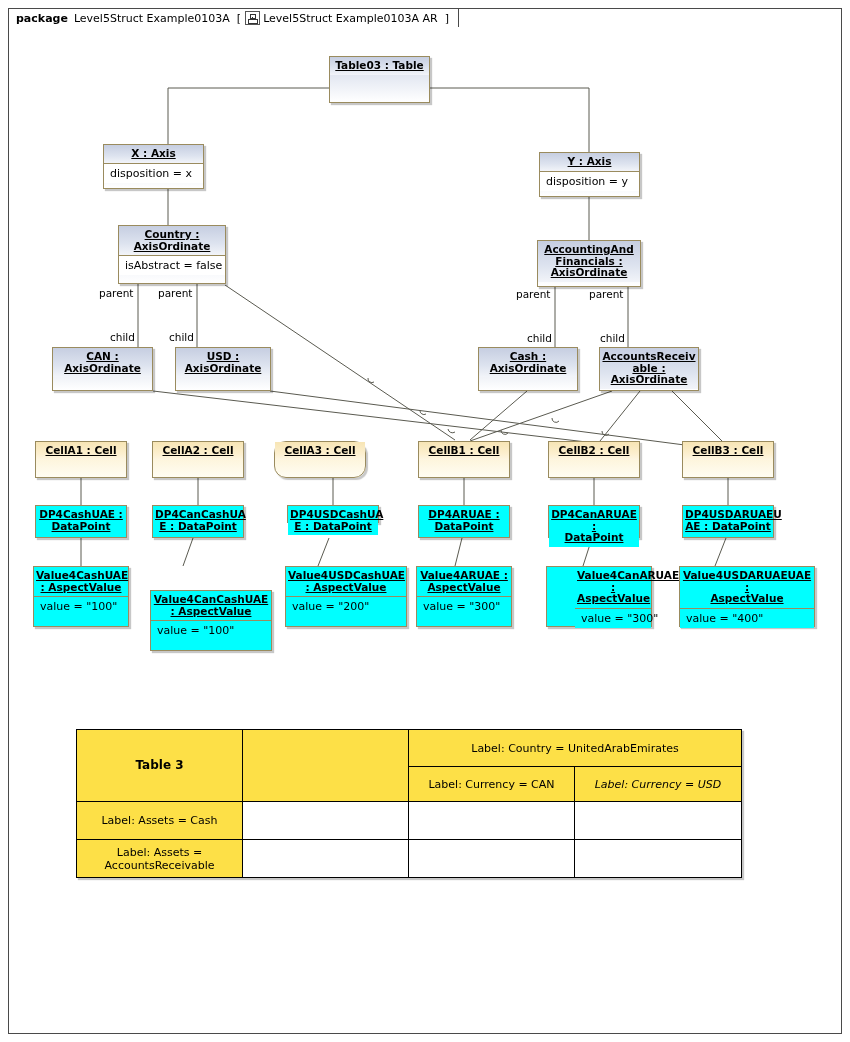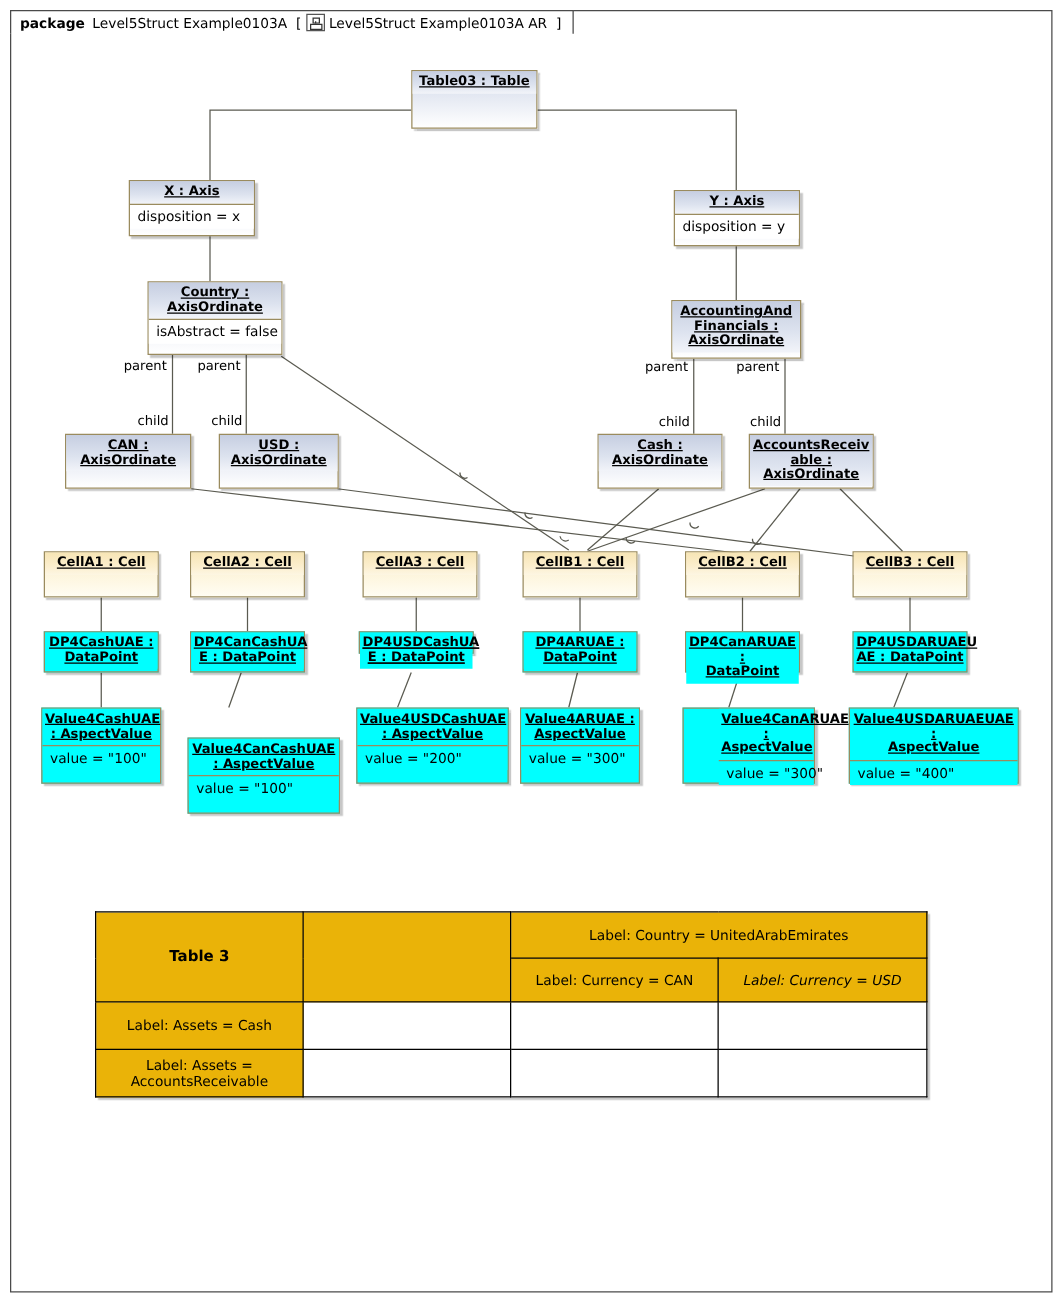--- a/index.html
+++ b/index.html
@@ -172,21 +172,21 @@
   }
   #render-table td {
     border: 1px solid #000000;
     font-size: 11px;
     color: #000;
     text-align: center;
     vertical-align: middle;
     padding: 2px 4px;
     line-height: 13px;
   }
-  #render-table td.hd { background: #eab308; }
+  #render-table td.hd { background: #fde047; }
   #render-table td.blank { background: #ffffff; }
   #render-table td.title { font-weight: bold; font-size: 12px; }
 </style>
 </head>
 <body>
 
 <div id="canvas">
 
   <div id="package-frame"></div>
   <div id="package-tab">
@@ -316,21 +316,21 @@
       <span>AxisOrdinate</span>
     </div>
   </div>
 
   <div class="node cream" style="left:35px; top:441px; width:92px; height:37px;">
     <div class="hdr"><span>CellA1 : Cell</span></div>
   </div>
   <div class="node cream" style="left:152px; top:441px; width:92px; height:37px;">
     <div class="hdr"><span>CellA2 : Cell</span></div>
   </div>
-  <div class="node cream" style="left:290px; top:441px; width:92px; height:37px;">
+  <div class="node cream" style="left:274px; top:441px; width:92px; height:37px;border-radius:12px;">
     <div class="hdr"><span>CellA3 : Cell</span></div>
   </div>
   <div class="node cream" style="left:418px; top:441px; width:92px; height:37px;">
     <div class="hdr"><span>CellB1 : Cell</span></div>
   </div>
   <div class="node cream" style="left:548px; top:441px; width:92px; height:37px;">
     <div class="hdr"><span>CellB2 : Cell</span></div>
   </div>
   <div class="node cream" style="left:682px; top:441px; width:92px; height:37px;">
     <div class="hdr"><span>CellB3 : Cell</span></div>
@@ -339,21 +339,21 @@
   <div class="node cyan" style="left:35px; top:505px; width:92px; height:33px;">
     <div class="hdr">
       <span>DP4CashUAE :</span><br><span>DataPoint</span>
     </div>
   </div>
   <div class="node cyan" style="left:152px; top:505px; width:92px; height:33px;">
     <div class="hdr">
       <span>DP4CanCashUA</span><br><span>E : DataPoint</span>
     </div>
   </div>
-  <div class="node cyan" style="left:287px; top:505px; width:92px; height:18px;text-decoration:underline;">
+  <div class="node cyan" style="left:287px; top:505px; width:92px; height:18px;">
     <div class="hdr">
       <span>DP4USDCashUA</span><br><span>E : DataPoint</span>
     </div>
   </div>
   <div class="node cyan" style="left:418px; top:505px; width:92px; height:33px;">
     <div class="hdr">
       <span>DP4ARUAE :</span><br><span>DataPoint</span>
     </div>
   </div>
   <div class="node cyan" style="left:548px; top:505px; width:92px; height:33px;">

